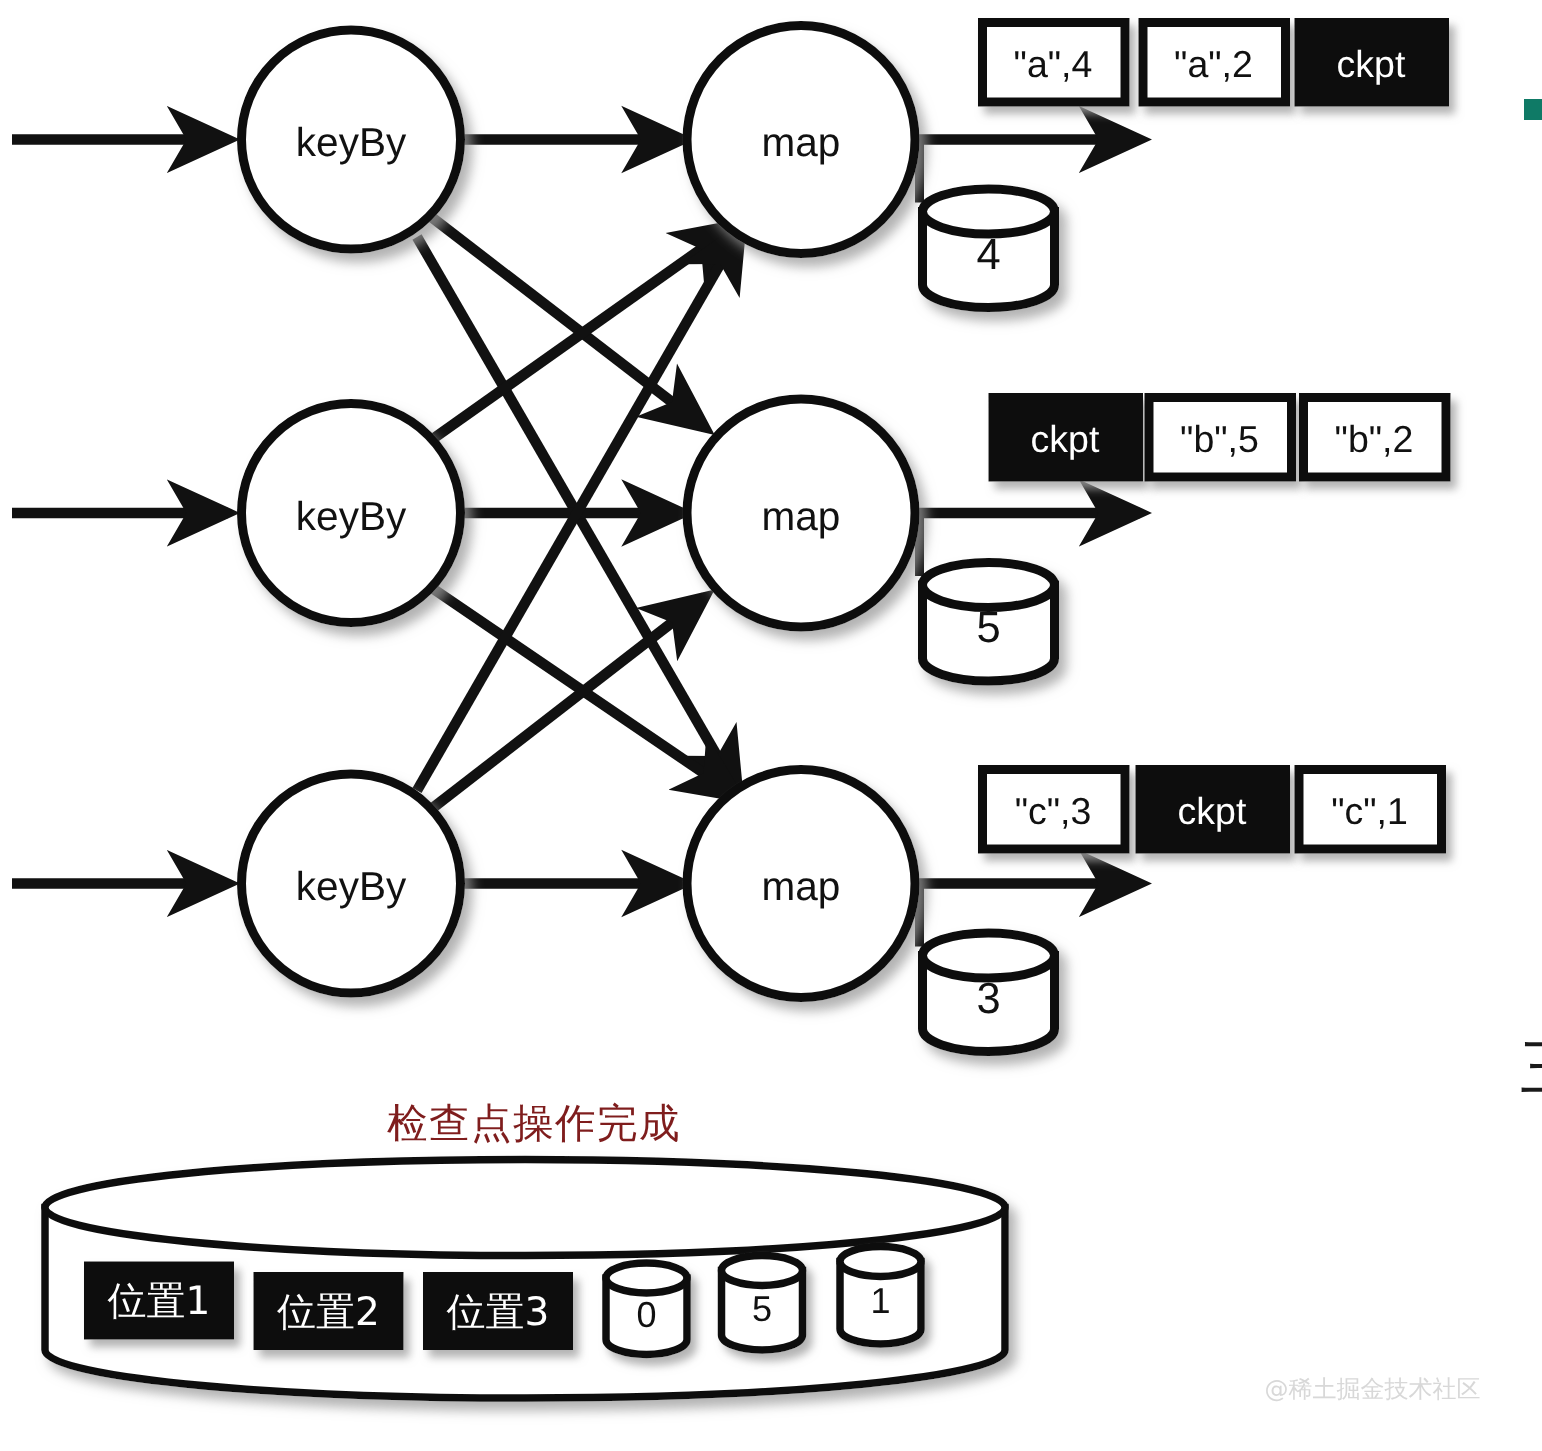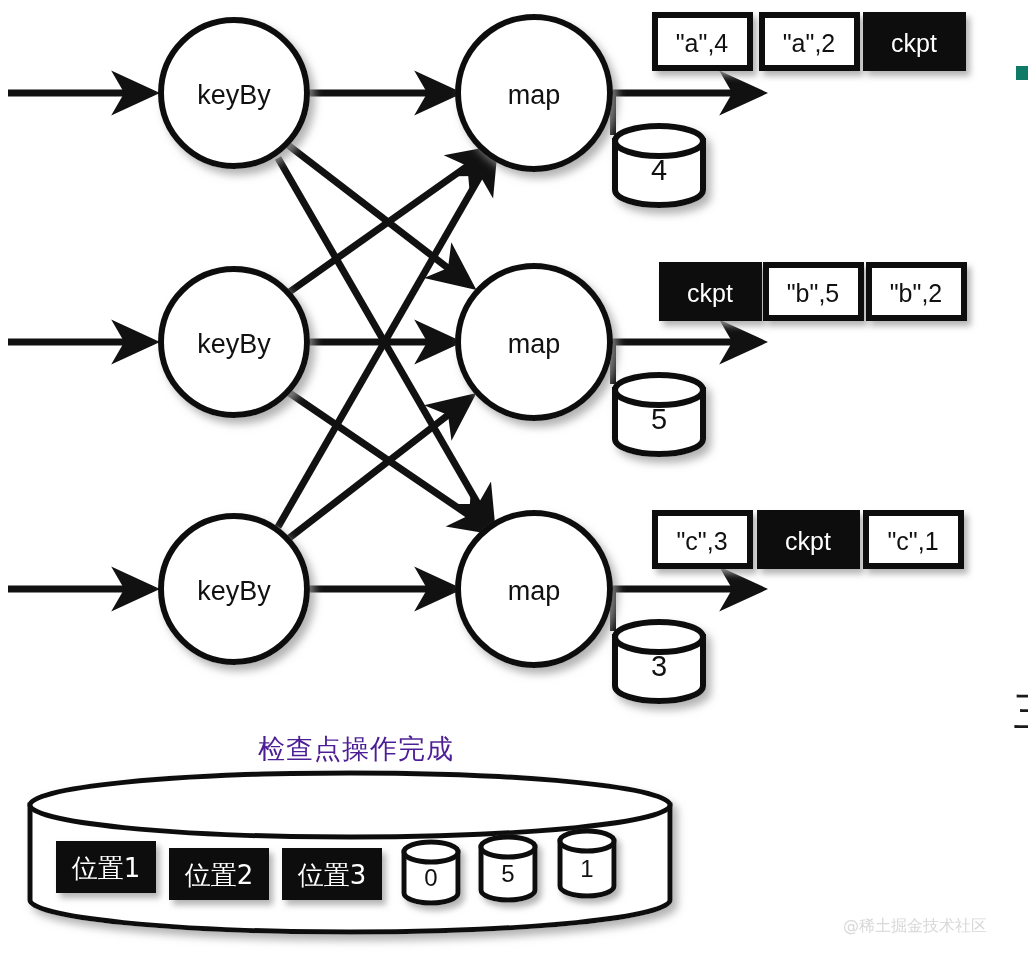--- a/index.html
+++ b/index.html
@@ -46,21 +46,21 @@
     font-family:"DejaVu Sans", sans-serif;
     font-size:26px;
     fill:#ffffff;
     text-anchor:middle;
     dominant-baseline:central;
   }
   .caption{
     position:absolute;
     font-family:"DejaVu Sans", sans-serif;
     font-size:27px;
-    color:#4c1d95;
+    color:#7f1d1d;
     letter-spacing:1px;
     white-space:nowrap;
   }
   .watermark{
     position:absolute;
     font-family:"DejaVu Sans", sans-serif;
     font-size:16px;
     color:#d8d8d8;
     white-space:nowrap;
   }

